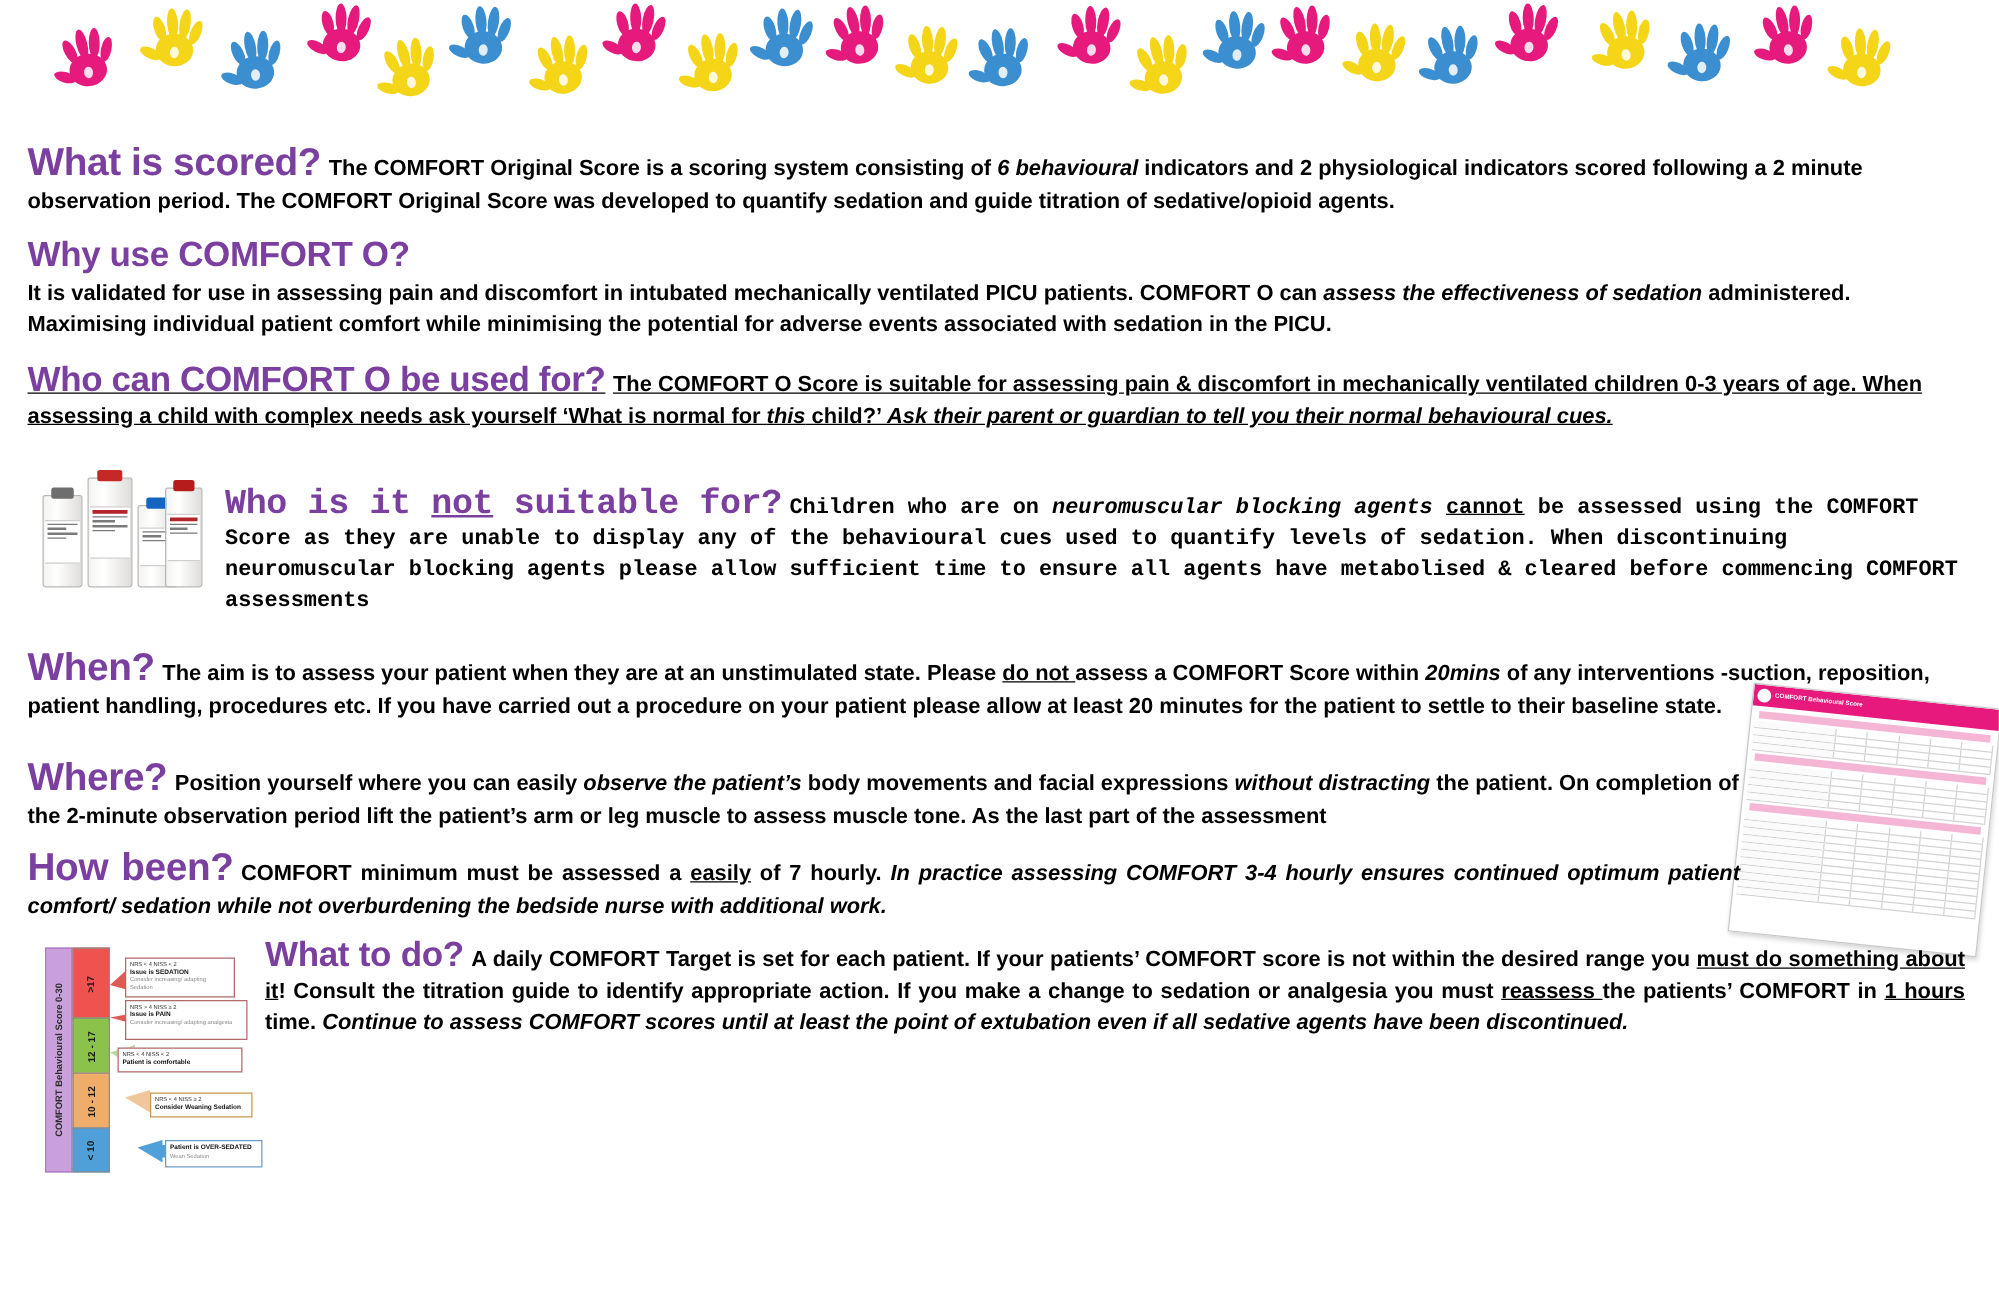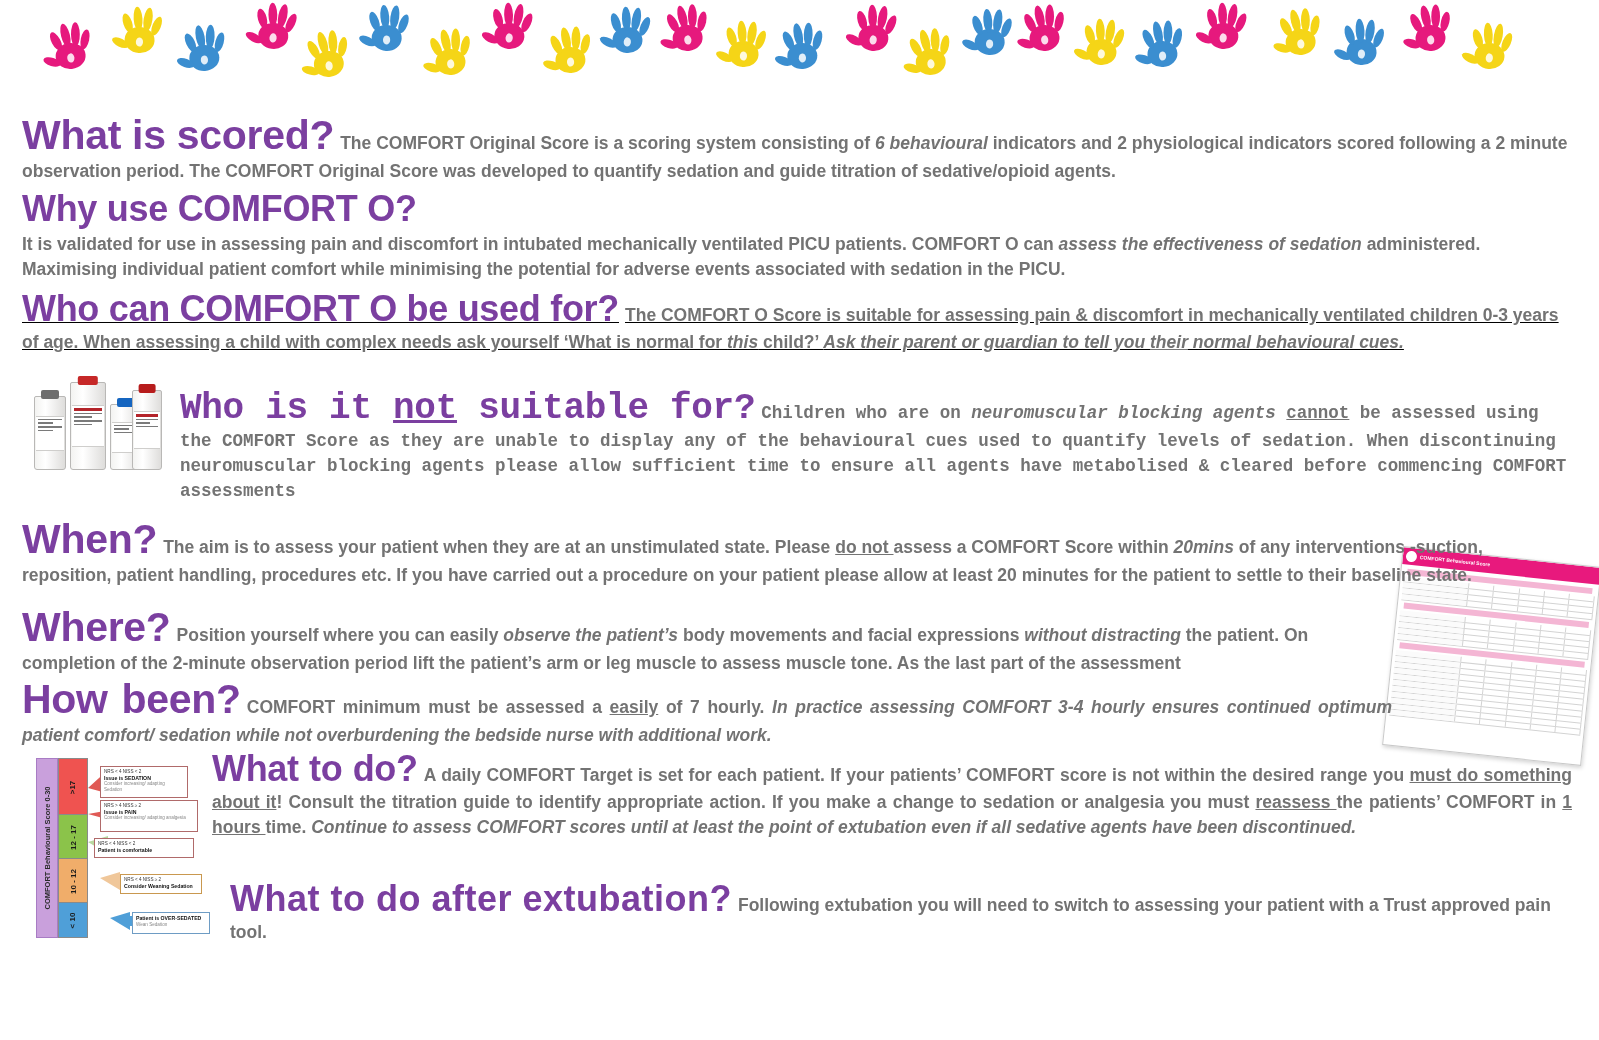--- a/index.html
+++ b/index.html
@@ -38,25 +38,25 @@
     position: absolute;
     box-sizing: border-box;
   }
 
   .heading {
     color: #7B3FA0;
     font-weight: bold;
     letter-spacing: -0.3px;
     white-space: nowrap;
   }
-  .h-xl { font-size: 41px; }
-  .h-lg { font-size: 36px; }
+  .h-xl { font-size: 31px; }
+  .h-lg { font-size: 28px; }
 
   .body-text {
-    color: #737373;
+    color: #000000;
     font-size: 17.5px;
     font-weight: bold;
     line-height: 1.42;
   }
   .it { font-style: italic; }
   .un { text-decoration: underline; }
   .nb { font-weight: normal; }
 
   
   .runin .heading {
@@ -631,23 +631,20 @@
   </div>
 
   <div class="section runin justified" style="left:22px; top:580px; width:1370px; text-align:justify;">
     <span class="heading h-xl">How  been?</span><span class="body-text"><span>COMFORT minimum must be assessed a </span><span class="un">easily</span><span> of 7 hourly. </span><span class="it">In practice assessing COMFORT 3-4 hourly ensures continued optimum patient comfort/ sedation while not overburdening the bedside nurse with additional work.</span></span>
   </div>
 
   <div class="section runin" style="left:212px; top:652px; width:1360px; text-align:justify;">
     <span class="heading h-lg">What to do?</span><span class="body-text"><span>A daily COMFORT Target is set for each patient. If your patients’ COMFORT score is not within the desired range you </span><span class="un"> must do something about it</span><span>! Consult the titration guide to identify appropriate action. If you make a change to sedation or analgesia you must </span><span class="un">reassess </span><span>the patients’ COMFORT in </span><span class="un">1 hours </span><span>time. </span><span class="it">Continue to assess COMFORT scores until at least the point of extubation even if all sedative agents have been discontinued.</span></span>
   </div>
 
-  <div class="section runin" style="left:230px; top:782px; width:1340px;">
-    <span class="heading h-lg" style="letter-spacing:0.5px;">What to do after extubation?</span><span class="body-text"><span>Following extubation you will need to switch to assessing your patient with a Trust approved pain tool.</span></span>
-  </div>
 
   <div id="bottom-handprints">
     <svg width="160" height="90" viewBox="0 0 160 90">
       <g fill="#e6197d" opacity="0.55">
           <use href="#hp" x="6" y="6" transform="rotate(-10 28 34)"></use>
         </g>
       <g fill="#f5d517" opacity="0.55">
           <use href="#hp" x="26" y="32" transform="rotate(6 48 60)"></use>
         </g>
       <g fill="#3b8ed0" opacity="0.55">

